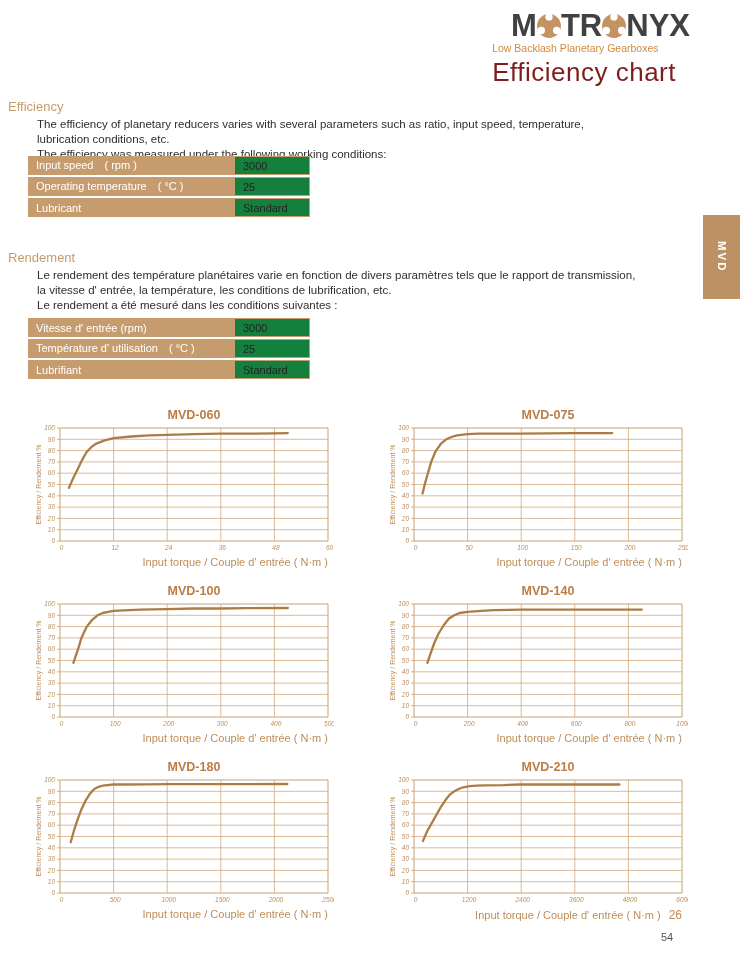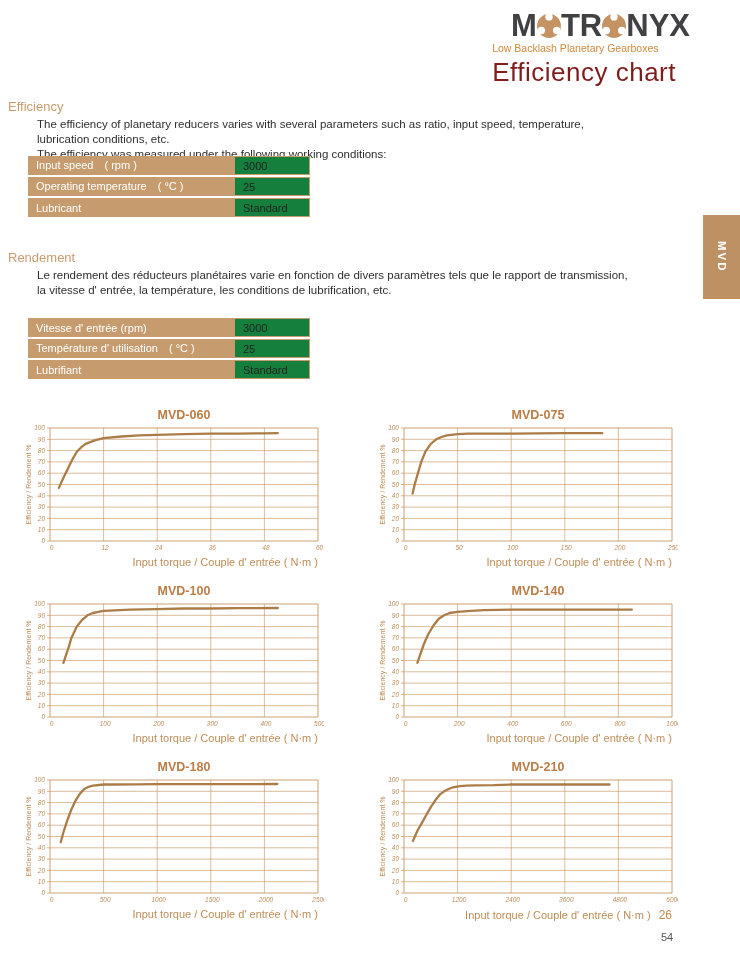--- a/index.html
+++ b/index.html
@@ -19,21 +19,21 @@
   .cond-row{display:flex;height:19px;}
   .cond-label{width:198px;background:#c69c6e;color:#ffffff;font-size:11px;display:flex;align-items:center;padding-left:8px;}
   .cond-value{width:66px;background:#15803d;border:1px solid #c69c6e;color:#222;font-size:11px;
               display:flex;align-items:center;padding-left:8px;margin-left:0px;}
   
   .side-tab{position:absolute;right:0;top:215px;width:37px;height:84px;background:#be9164;
             display:flex;align-items:center;justify-content:center;}
   .side-tab span{writing-mode:vertical-rl;text-orientation:mixed;color:#fff;font-size:11.5px;
                  font-weight:bold;letter-spacing:2px;}
   
-  .charts{position:absolute;top:408px;left:24px;display:grid;
+  .charts{position:absolute;top:408px;left:34px;display:grid;
           grid-template-columns:300px 300px;column-gap:54px;row-gap:16px;}
   .chart{width:300px;}
   .chart-title{text-align:center;font-size:12.5px;font-weight:bold;color:#bc7c45;padding-left:20px;height:16px;}
   .chart-canvas{width:300px;height:132px;}
   .chart-xlabel{margin-left:26px;width:268px;text-align:right;font-size:11px;color:#bf8d57;white-space:nowrap;}
   .chart-xlabel .marker{color:#c08a52;font-size:12px;margin-left:8px;}
   
   .page-number{position:absolute;left:661px;top:931px;font-size:11px;color:#555;}
 </style>
 </head>
@@ -89,22 +89,23 @@
       <div class="cond-value">25</div>
     </div>
     <div class="cond-row">
       <div class="cond-label">Lubricant</div>
       <div class="cond-value">Standard</div>
     </div>
   </div>
 
   <div class="sec-head" style="top:250px;">Rendement</div>
   <div class="para" style="top:268px;">
-    <div>Le rendement des réducteurs planétaires varie en fonction de divers paramètres tels que le rapport de transmission,</div>
+    <div>Le rendement des température planétaires varie en fonction de divers paramètres tels que le rapport de transmission,</div>
     <div>la vitesse  d' entrée, la température, les conditions de lubrification, etc.</div>
+    <div>Le rendement a été mesuré dans les conditions suivantes :</div>
   </div>
   <div class="cond-table" style="top:318px;">
     <div class="cond-row">
       <div class="cond-label">Vitesse  d' entrée  (rpm)</div>
       <div class="cond-value">3000</div>
     </div>
     <div class="cond-row">
       <div class="cond-label">Température  d' utilisation　( °C )</div>
       <div class="cond-value">25</div>
     </div>

